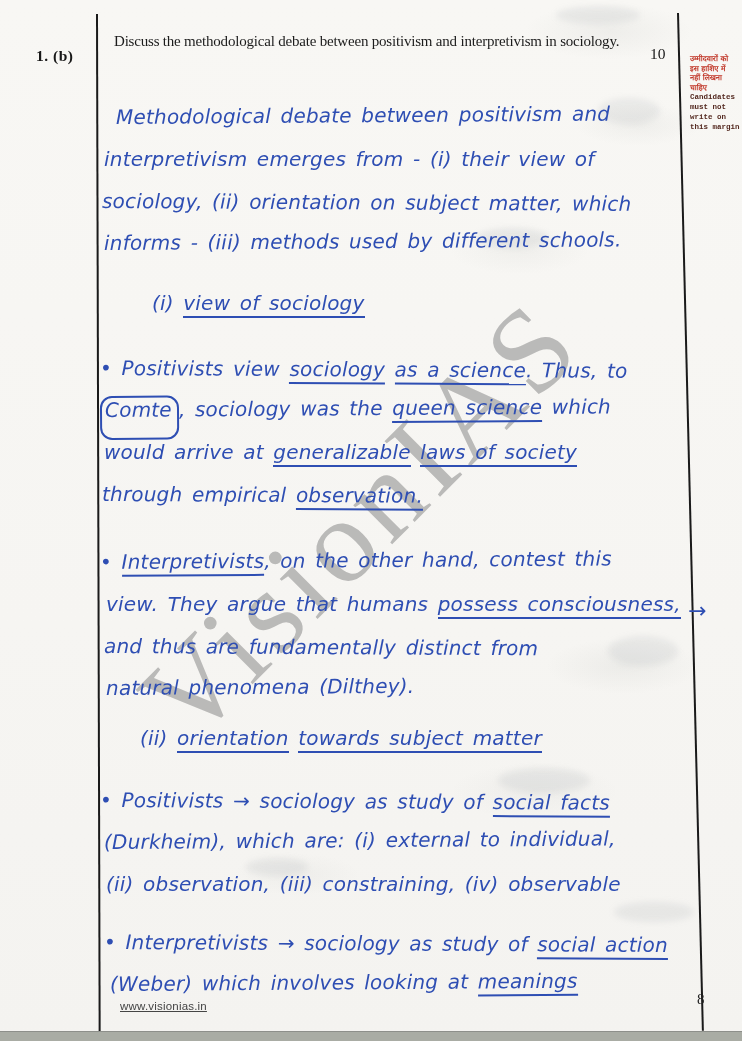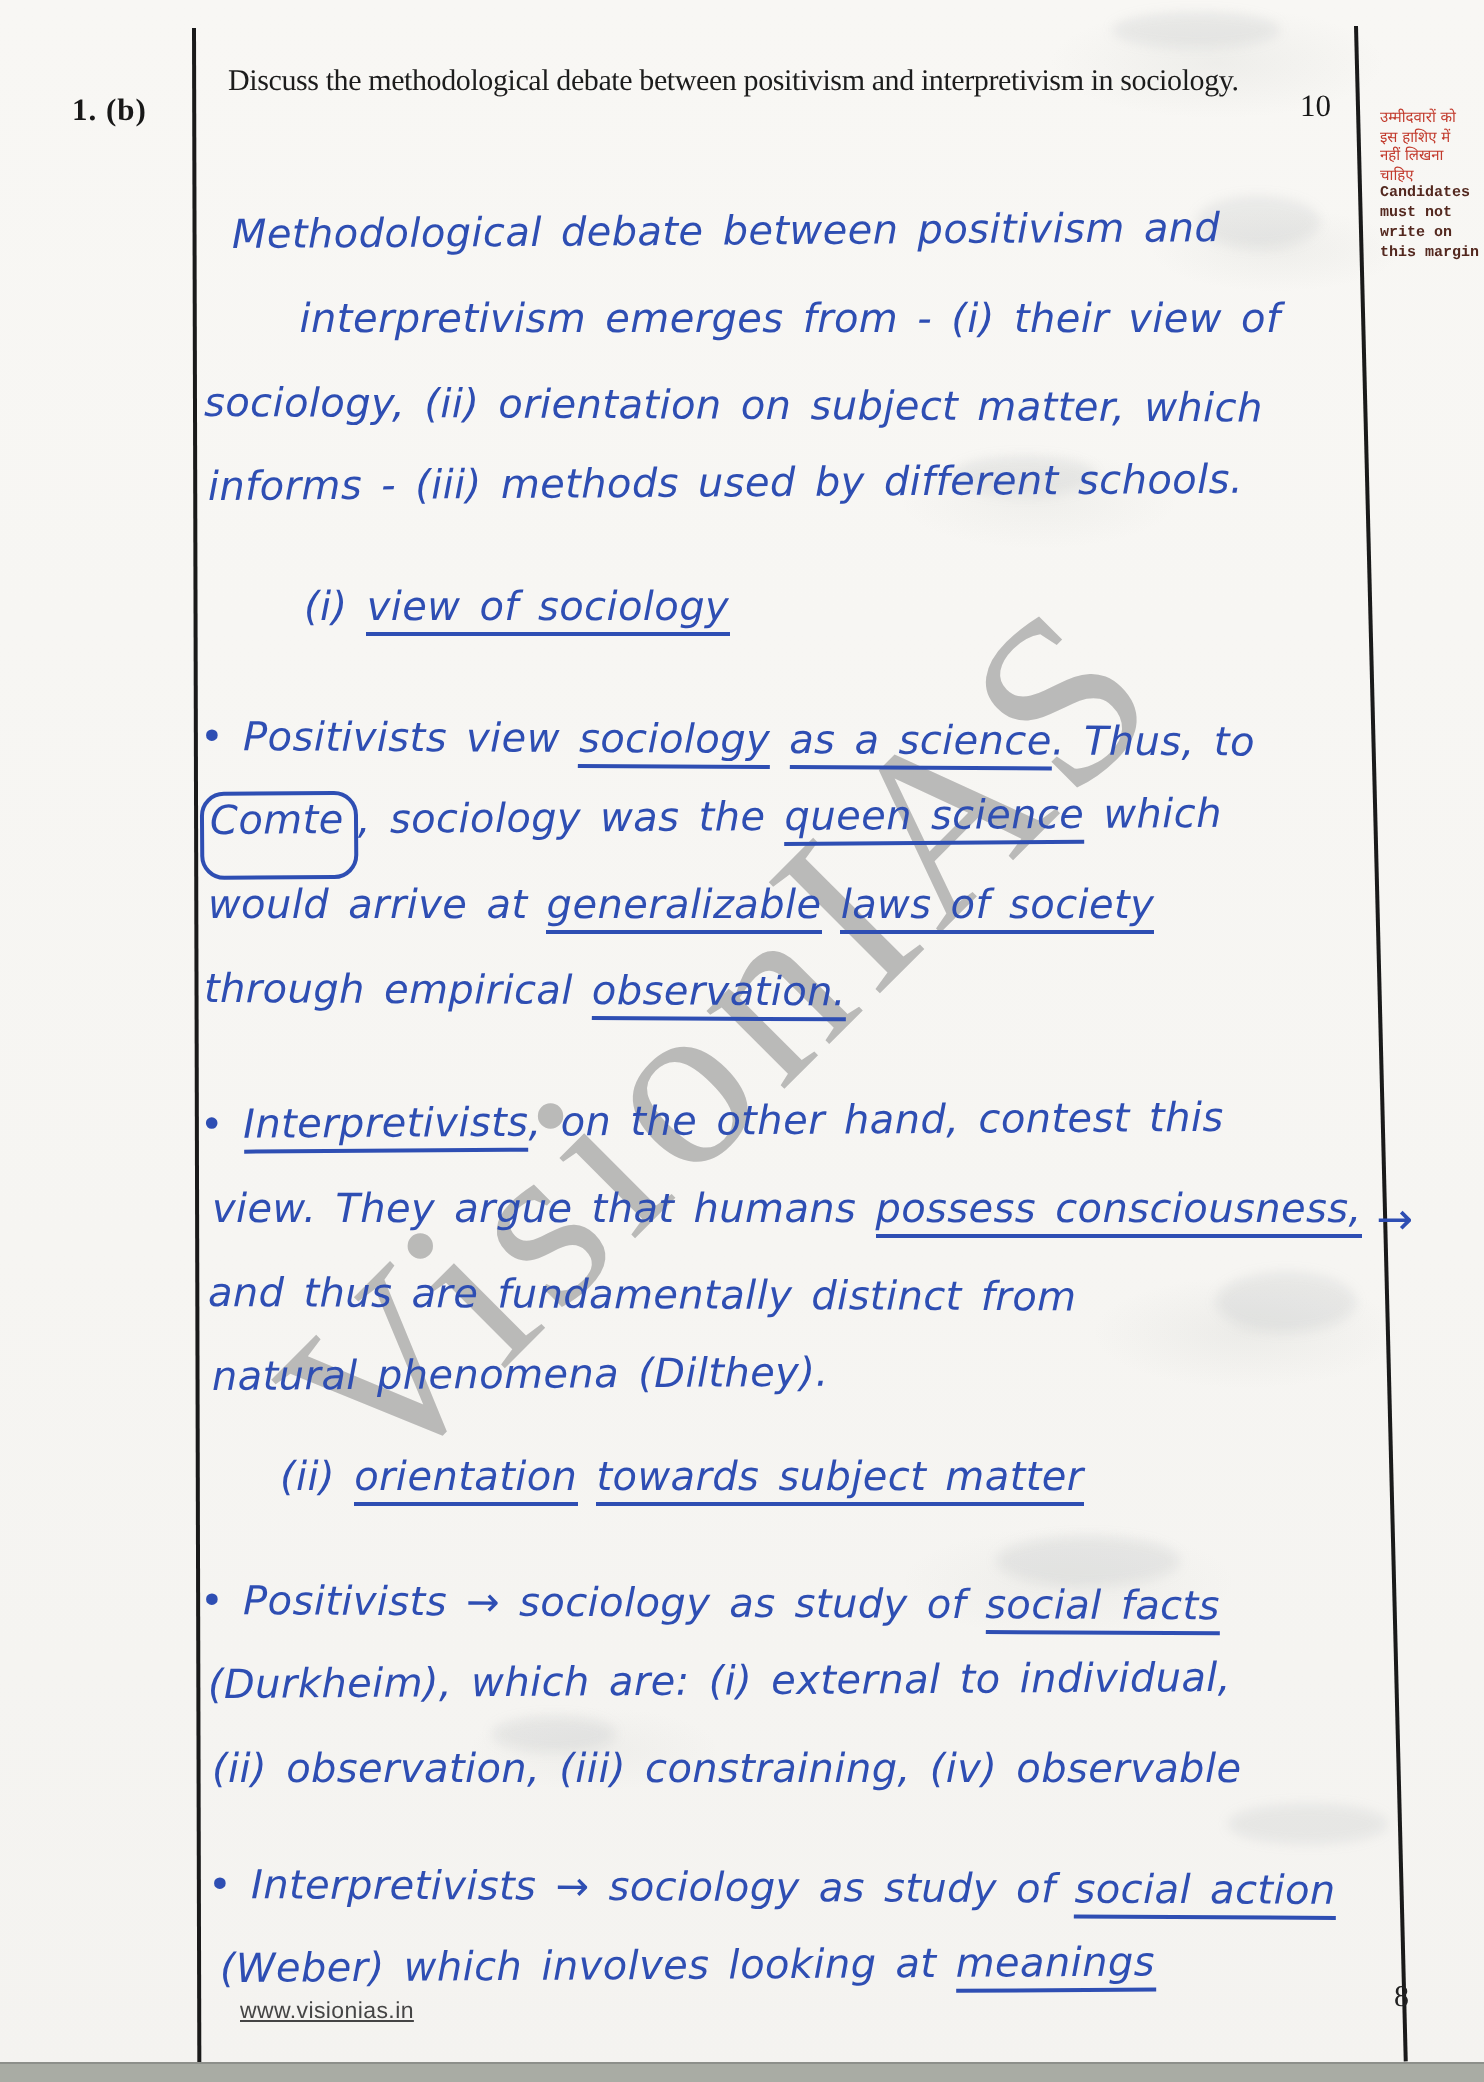--- a/index.html
+++ b/index.html
@@ -19,21 +19,21 @@
   }
   .rule { position: absolute; width: 2px; background: var(--rule-black, #1a1a1a); }
   .rule-left  { left: 96px;  top: 14px; height: 1017px; transform: rotate(-0.15deg); transform-origin: top left; }
   .rule-right { left: 677px; top: 13px; height: 1018px; transform: rotate(-1.4deg); transform-origin: top left; }
 
   .qnum  { position: absolute; left: 36px;  top: 47px; font: bold 15.5px "Liberation Serif", serif; color: #181818; letter-spacing: 0.5px; }
   .qtext { position: absolute; left: 114px; top: 33px; width: 540px; font: 15px "Liberation Serif", serif; color: #1c1c1c; letter-spacing: -0.2px; }
   .marks { position: absolute; left: 650px; top: 45px; font: 15.5px "Liberation Serif", serif; color: #181818; }
 
   .margin-note { position: absolute; left: 690px; top: 54px; width: 50px; z-index: 4; }
-  .margin-hindi div   { color: var(--margin-red, #c23a2c); font-size: 7.5px; line-height: 9.5px; font-family: "DejaVu Sans", sans-serif; }
+  .margin-hindi div   { color: var(--margin-red, #c23a2c); font-size: 7.5px; line-height: 9.5px; font-family: "DejaVu Sans", sans-serif; font-weight: bold; }
   .margin-english div { color: var(--margin-dark, #53281f); font-weight: bold; font-size: 7.5px; line-height: 9.5px; font-family: Liberation Mono, monospace; margin-top: 0.5px; }
 
   .watermark {
     position: absolute; left: 60px; top: 440px; width: 600px; height: 160px;
     font-family: "Liberation Serif", serif;
     font-size: 120px; letter-spacing: 6px;
     color: var(--watermark-gray, #8a8a8a); opacity: 0.55;
     transform: rotate(-45deg);
     text-align: center; line-height: 160px;
     z-index: 1; pointer-events: none; white-space: nowrap;
@@ -111,21 +111,21 @@
     <div class="margin-english">
         <div>Candidates</div>
         <div>must not</div>
         <div>write on</div>
         <div>this margin</div>
       </div>
   </div>
 
   <div class="answer">
       <div class="hw-line" style="margin-left: 16px;"><span>Methodological debate between positivism and</span></div>
-      <div class="hw-line" style="margin-left: 4px; text-align: center;"><span>interpretivism emerges from - (i) their view of</span></div>
+      <div class="hw-line" style="margin-left: 4px;"><span>interpretivism emerges from - (i) their view of</span></div>
       <div class="hw-line" style="margin-left: 2px;"><span>sociology, (ii) orientation on subject matter, which</span></div>
       <div class="hw-line" style="margin-left: 4px;"><span>informs - (iii) methods used by different schools.</span></div>
       <div class="hw-line" style="margin-left: 52px; margin-top: 18px;"><span>(i)  </span><span class="seg-u">view of sociology</span></div>
       <div class="hw-line" style="margin-top: 23px;"><span>• Positivists view </span><span class="seg-u">sociology</span><span> </span><span class="seg-u">as a science</span><span>. Thus, to</span></div>
       <div class="hw-line"><span class="seg-box">Comte</span><span>, sociology was the </span><span class="seg-u">queen science</span><span> which</span></div>
       <div class="hw-line" style="margin-left: 4px;"><span>would arrive at </span><span class="seg-u">generalizable</span><span> </span><span class="seg-u">laws of society</span></div>
       <div class="hw-line" style="margin-left: 2px;"><span>through empirical </span><span class="seg-u">observation.</span></div>
       <div class="hw-line" style="margin-top: 26px;"><span>• </span><span class="seg-u">Interpretivists</span><span>, on the other hand, contest this</span></div>
       <div class="hw-line" style="margin-left: 6px;"><span>view. They argue that humans </span><span class="seg-u seg-arrow">possess consciousness,</span></div>
       <div class="hw-line" style="margin-left: 4px;"><span>and thus are fundamentally distinct from</span></div>

